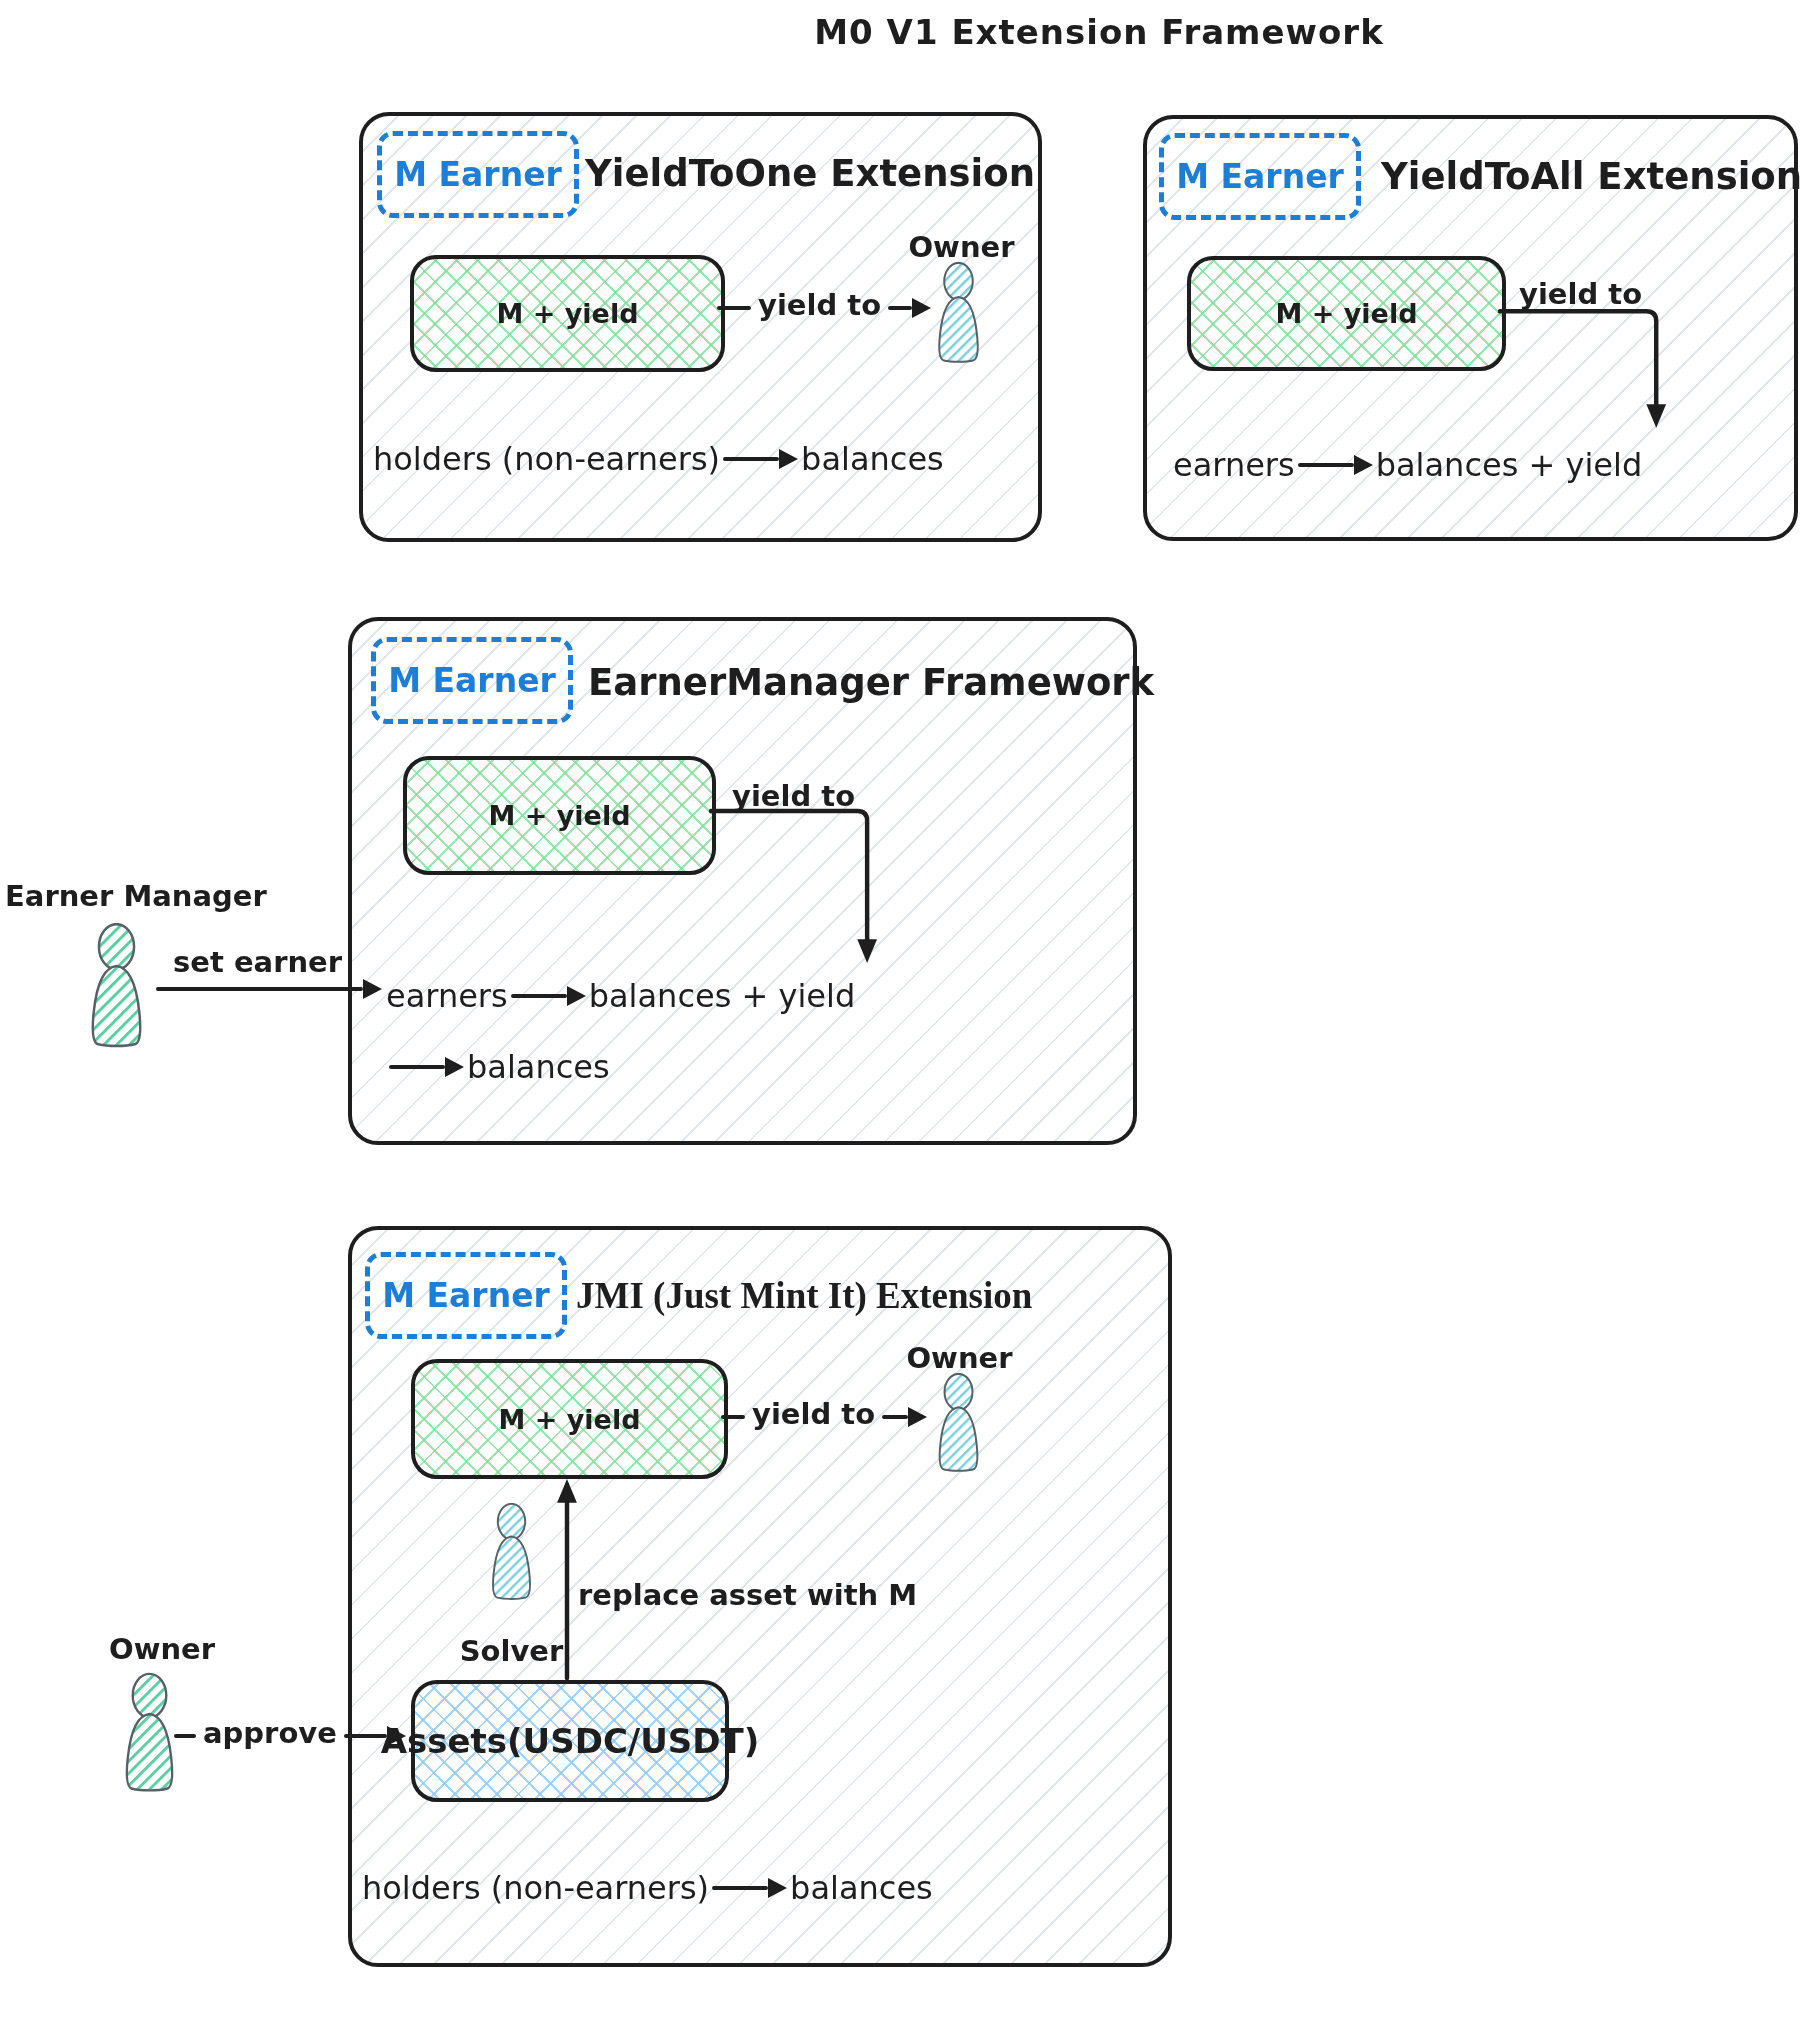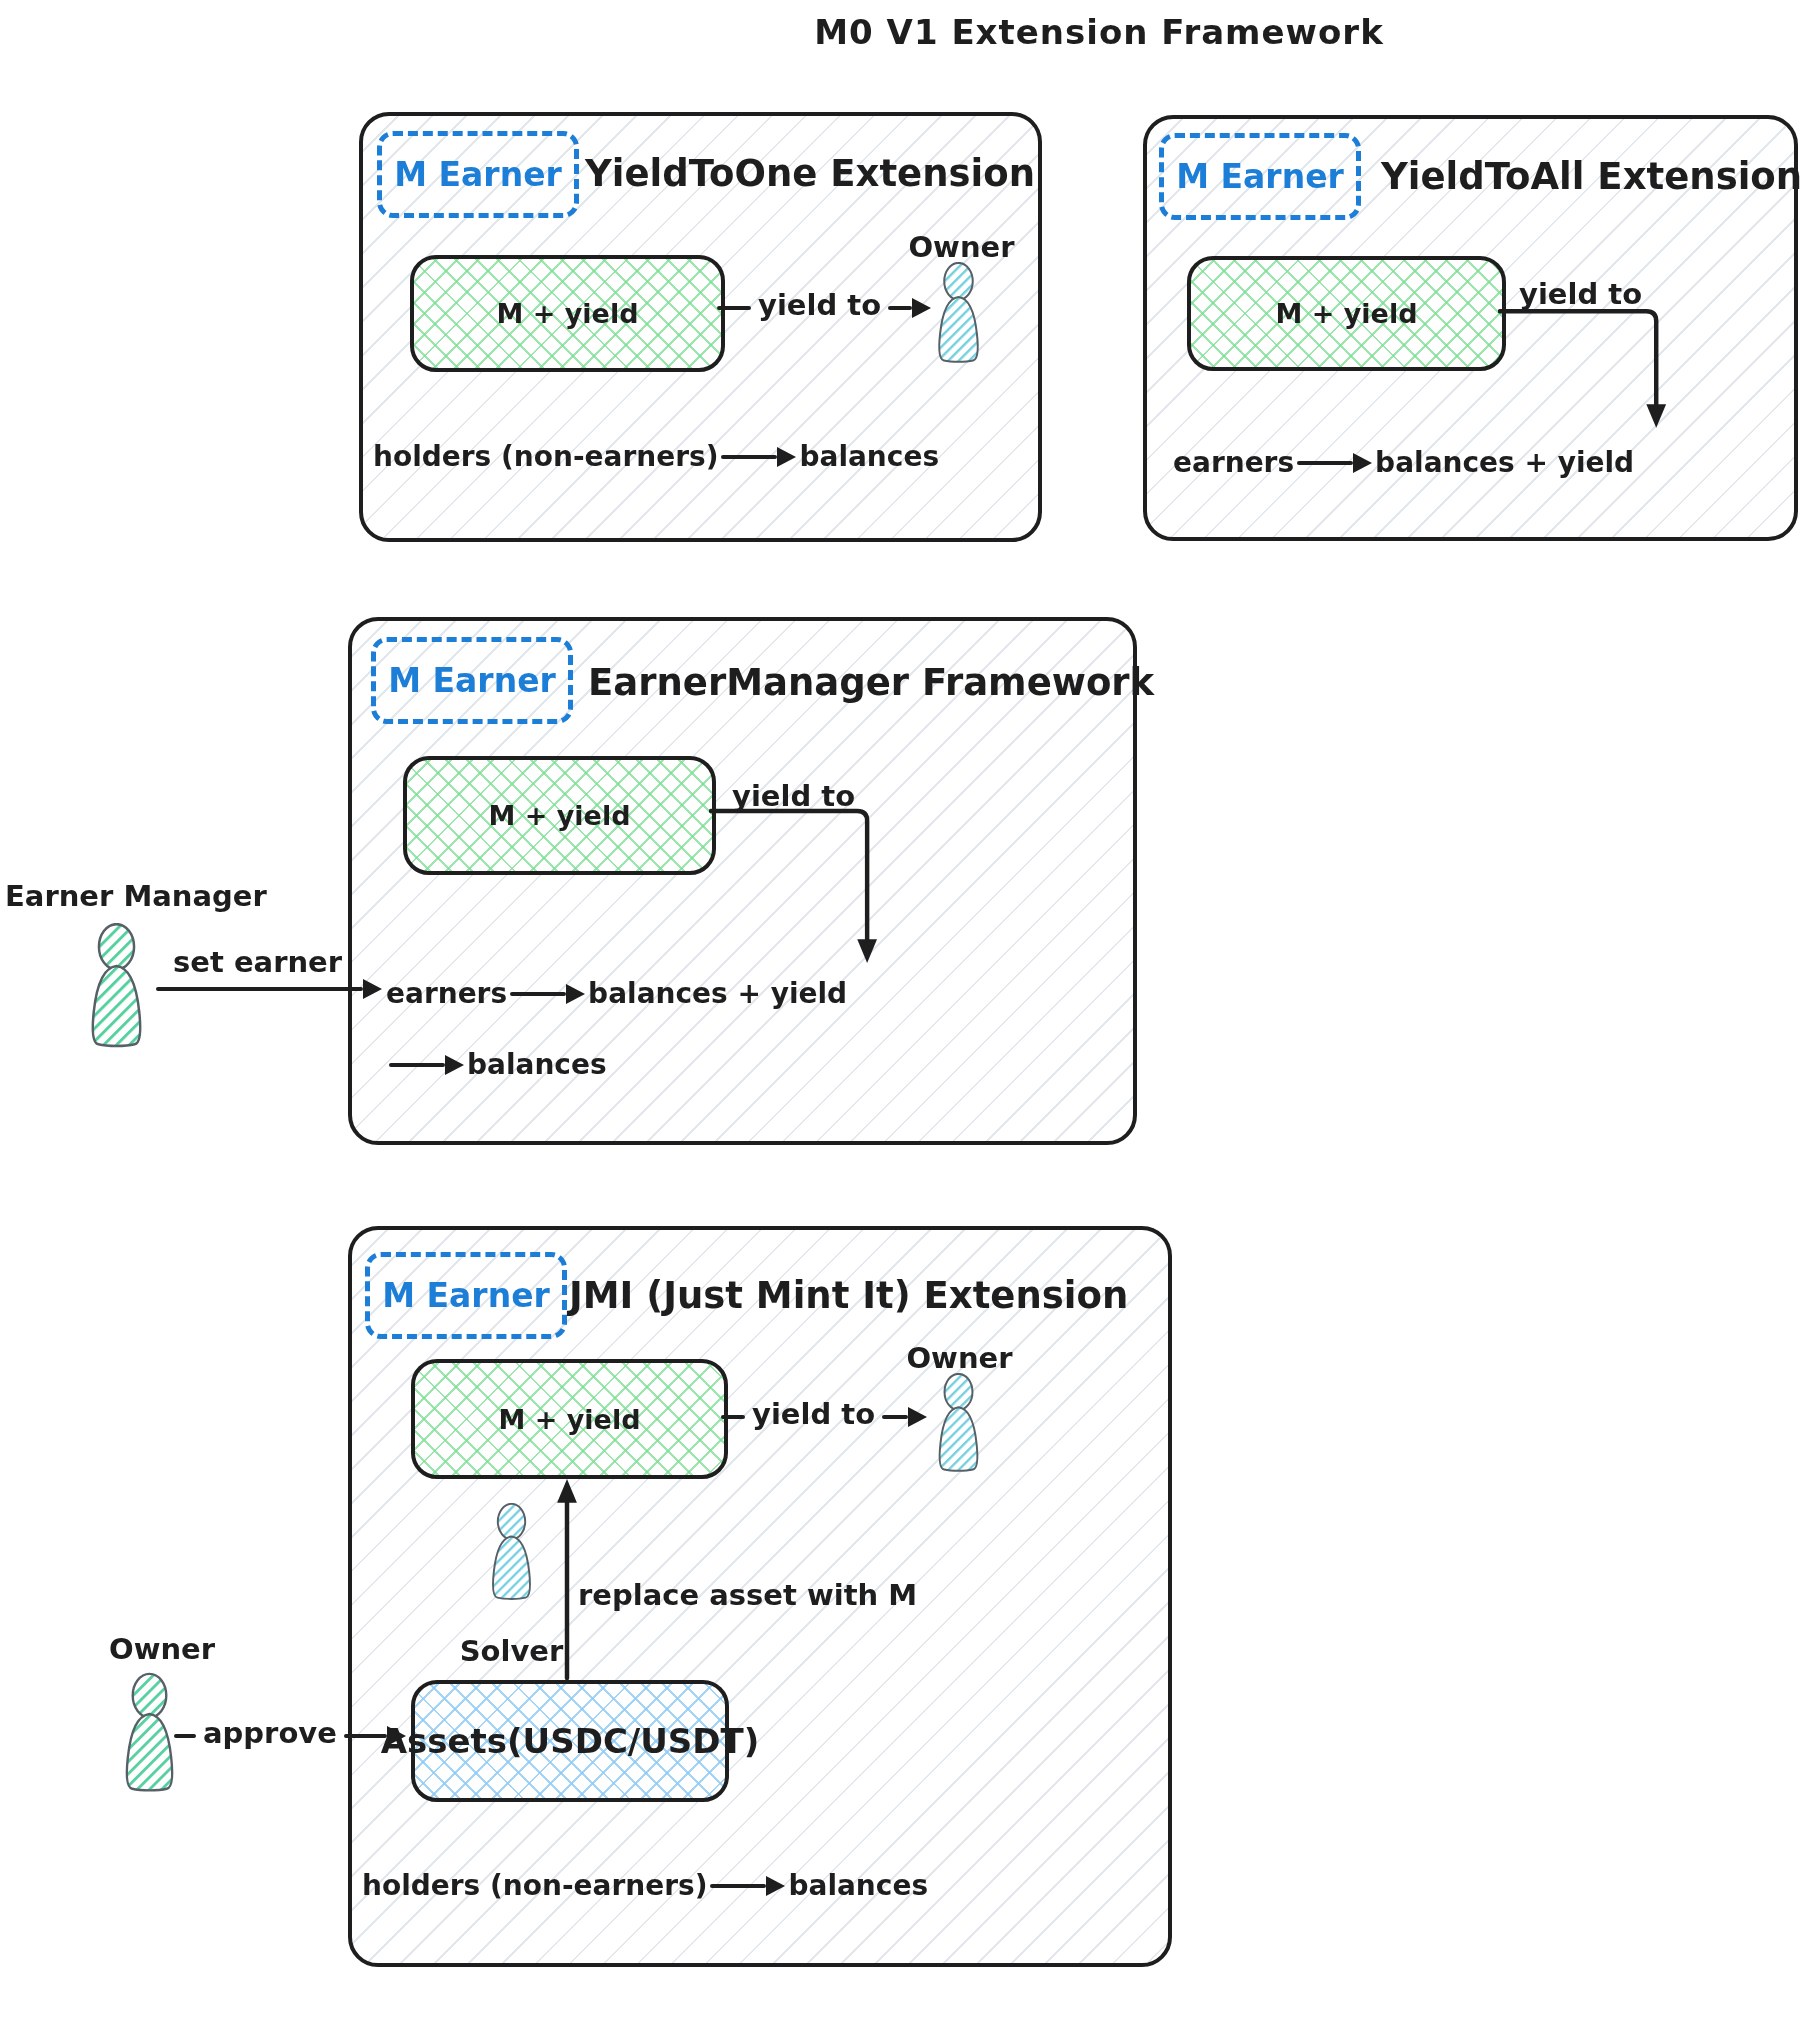--- a/index.html
+++ b/index.html
@@ -45,21 +45,21 @@
   
   .larrow{position:absolute;display:flex;align-items:center;height:36px;}
   .seg{height:4px;background:#1e1e1e;border-radius:2px;}
   .seg.fix{width:34px;}
   .seg.grow{flex:1;}
   .lab{font-size:29px;font-weight:700;padding:0 7px;white-space:nowrap;transform:translateY(-3px);}
   .ahead-r{width:0;height:0;border-top:10px solid transparent;border-bottom:10px solid transparent;
     border-left:19px solid #1e1e1e;}
 
   
-  .flow{position:absolute;display:flex;align-items:center;font-size:28px;font-weight:700;white-space:nowrap;}
+  .flow{position:absolute;display:flex;align-items:center;font-size:32px;font-weight:400;white-space:nowrap;}
   .flow .arr{display:flex;align-items:center;width:75px;margin:0 3px;}
 
   .elbow{position:absolute;}
 </style>
 </head>
 <body>
 
 <svg width="0" height="0" style="position:absolute" aria-hidden="true">
   <defs>
     <pattern id="hatch-cyan" patternUnits="userSpaceOnUse" width="8" height="8" patternTransform="rotate(45)">
@@ -176,21 +176,21 @@
 <div class="mini-label" style="left:173px;top:945px;">set earner</div>
 <div class="larrow" style="left:156px;top:971px;width:226px;">
   <span class="seg grow"></span>
   <span class="ahead-r"></span>
 </div>
 
 <div class="panel panel4">
   <div class="badge" style="left:13px;top:22px;width:192px;height:77px;">
     <span>M Earner</span>
   </div>
-  <div class="panel-title" style="left:217px;top:44px;">JMI (Just Mint It) Extension</div>
+  <div class="panel-title" style="left:224px;top:44px;font-family:Liberation Serif, serif;">JMI (Just Mint It) Extension</div>
 
   <div class="token" style="left:59px;top:129px;width:309px;height:112px;">
     <span>M + yield</span>
   </div>
 
   <div class="larrow" style="left:369px;top:169px;width:206px;">
     <span class="seg fix" style="width:24px;"></span>
     <span class="lab">yield to</span>
     <span class="seg grow"></span>
     <span class="ahead-r"></span>

